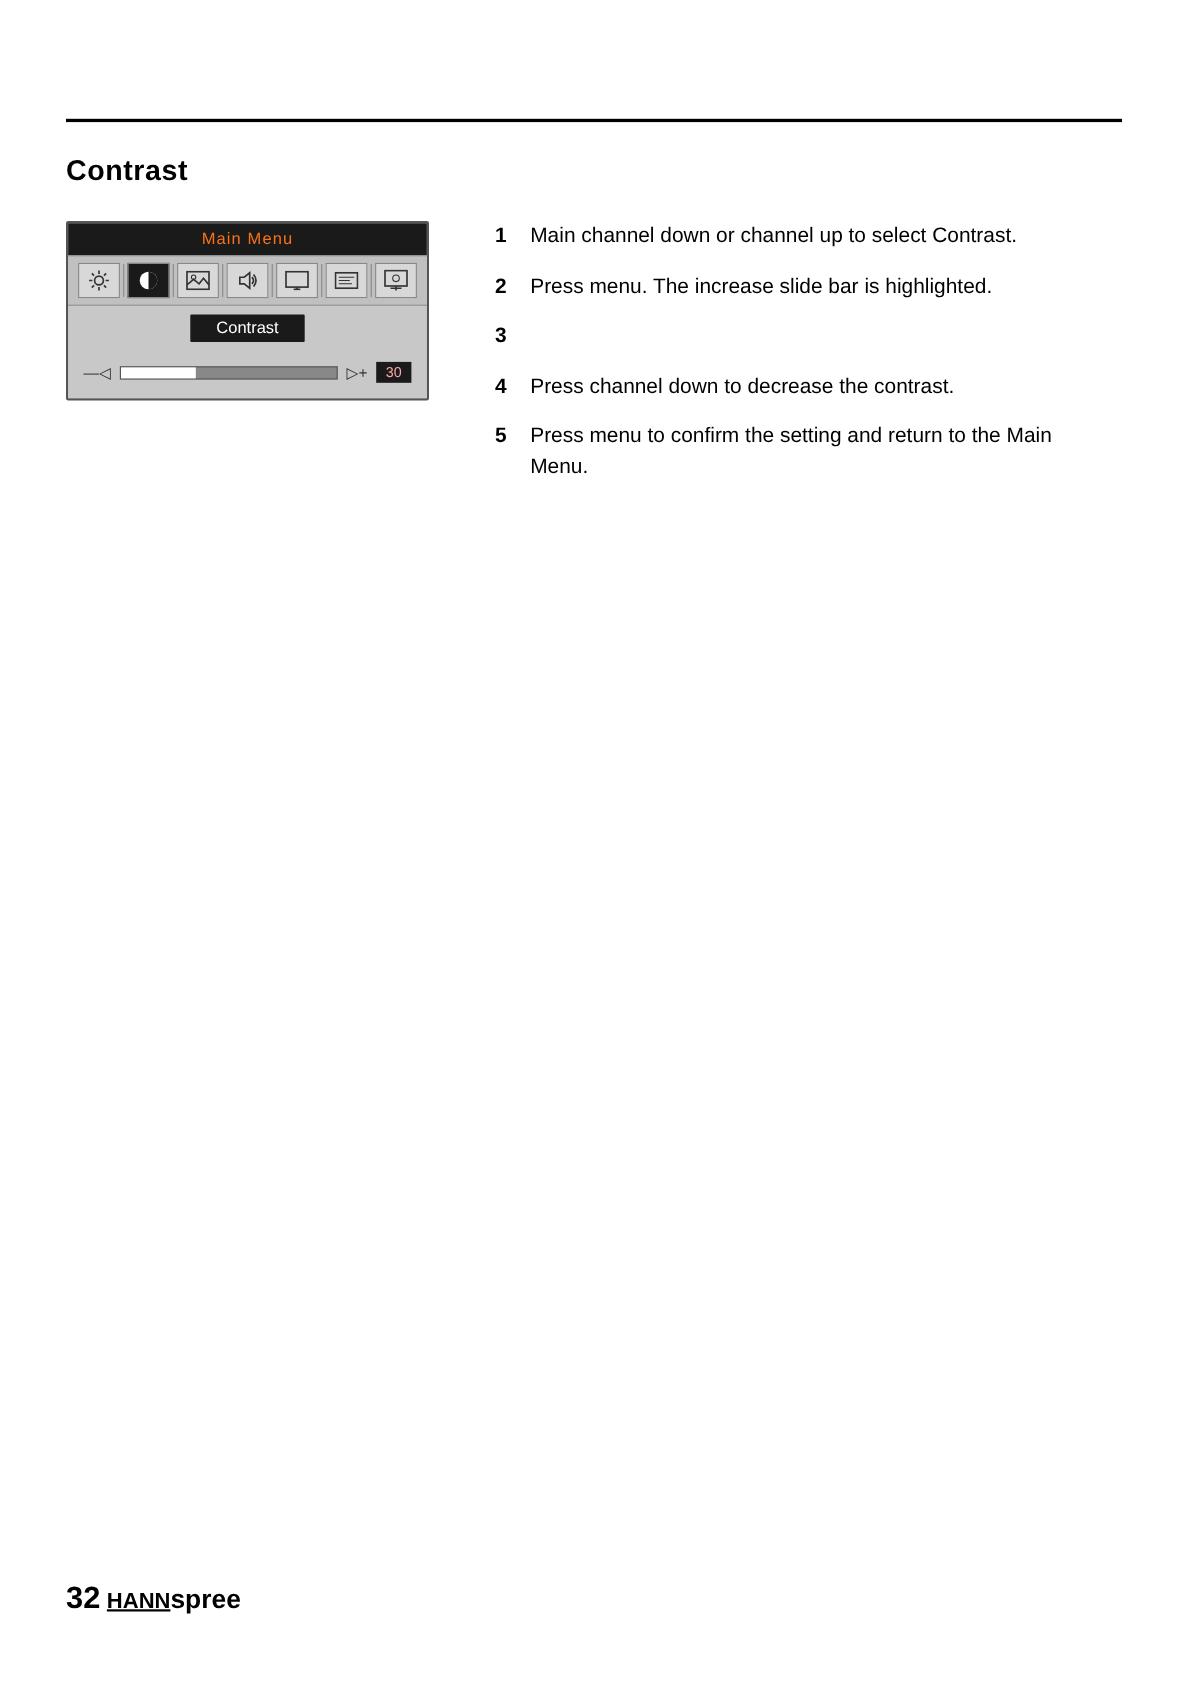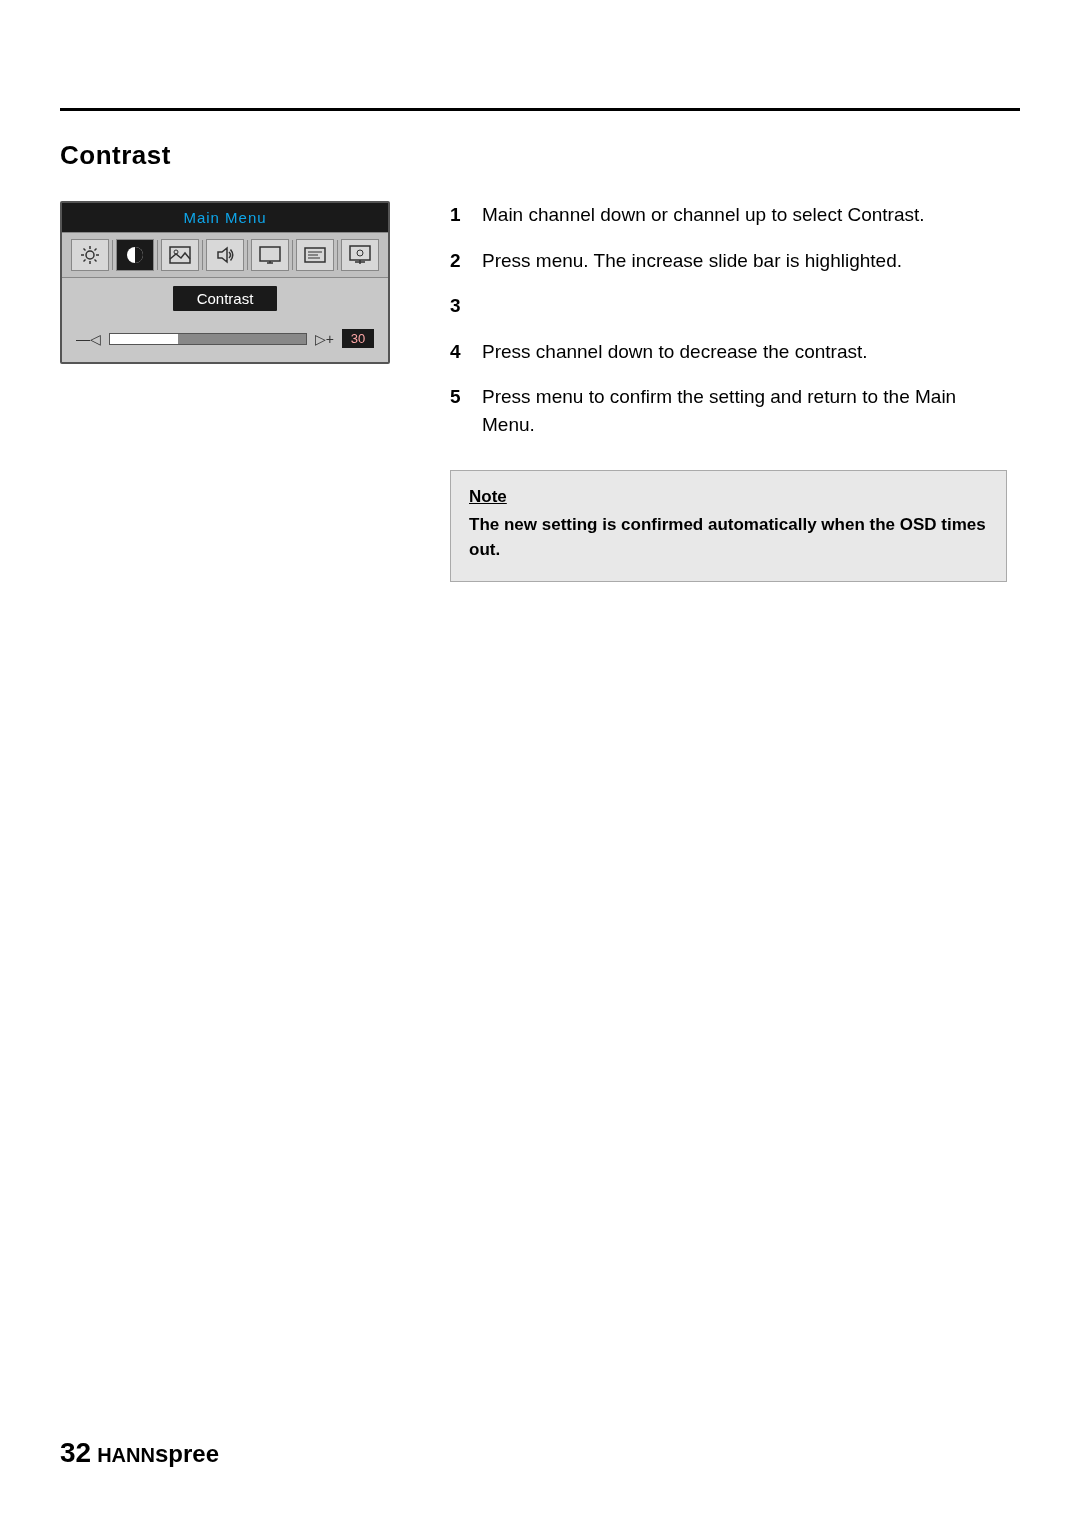--- a/index.html
+++ b/index.html
@@ -56,21 +56,21 @@
     .osd-box {
       border: 2px solid #555555;
       background: #d0d0d0;
       width: 330px;
       padding: 0;
       border-radius: 2px;
     }
 
     .osd-title-bar {
       background: #1a1a1a;
-      color: #0ea5e9;
+      color: #f97316;
       text-align: center;
       padding: 6px 10px;
       font-size: 15px;
       font-weight: normal;
       letter-spacing: 1px;
     }
 
     .osd-icons-row {
       display: flex;
       align-items: center;
@@ -230,20 +230,21 @@
     }
 
     .brand-text {
       font-size: 20px;
       font-weight: normal;
     }
 
     .brand-text .brand-bold {
       font-weight: 900;
       font-size: 20px;
+      text-decoration: underline;
     }
 
     .brand-text .brand-light {
       font-weight: bold;
       font-size: 24px;
       margin-top: 20px;
     }
   </style>
 </head>
 <body>
@@ -377,24 +378,20 @@
           <span class="step-text">Press channel down to decrease the contrast.</span>
         </li>
 
         <li>
           <span class="step-number">5</span>
           <span class="step-text">Press menu to confirm the setting and return to  the Main Menu.</span>
         </li>
 
       </ol>
 
-      <div class="note-box">
-        <div class="note-title">Note</div>
-        <div class="note-body">The new setting is confirmed automatically when the OSD times out.</div>
-      </div>
 
     </div>
   </div>
 </div>
 
 <div class="footer">
   <span class="page-number">32</span>
   <span class="brand-text">
     <span class="brand-bold">HANN</span><span class="brand-light">spree</span>
   </span>

